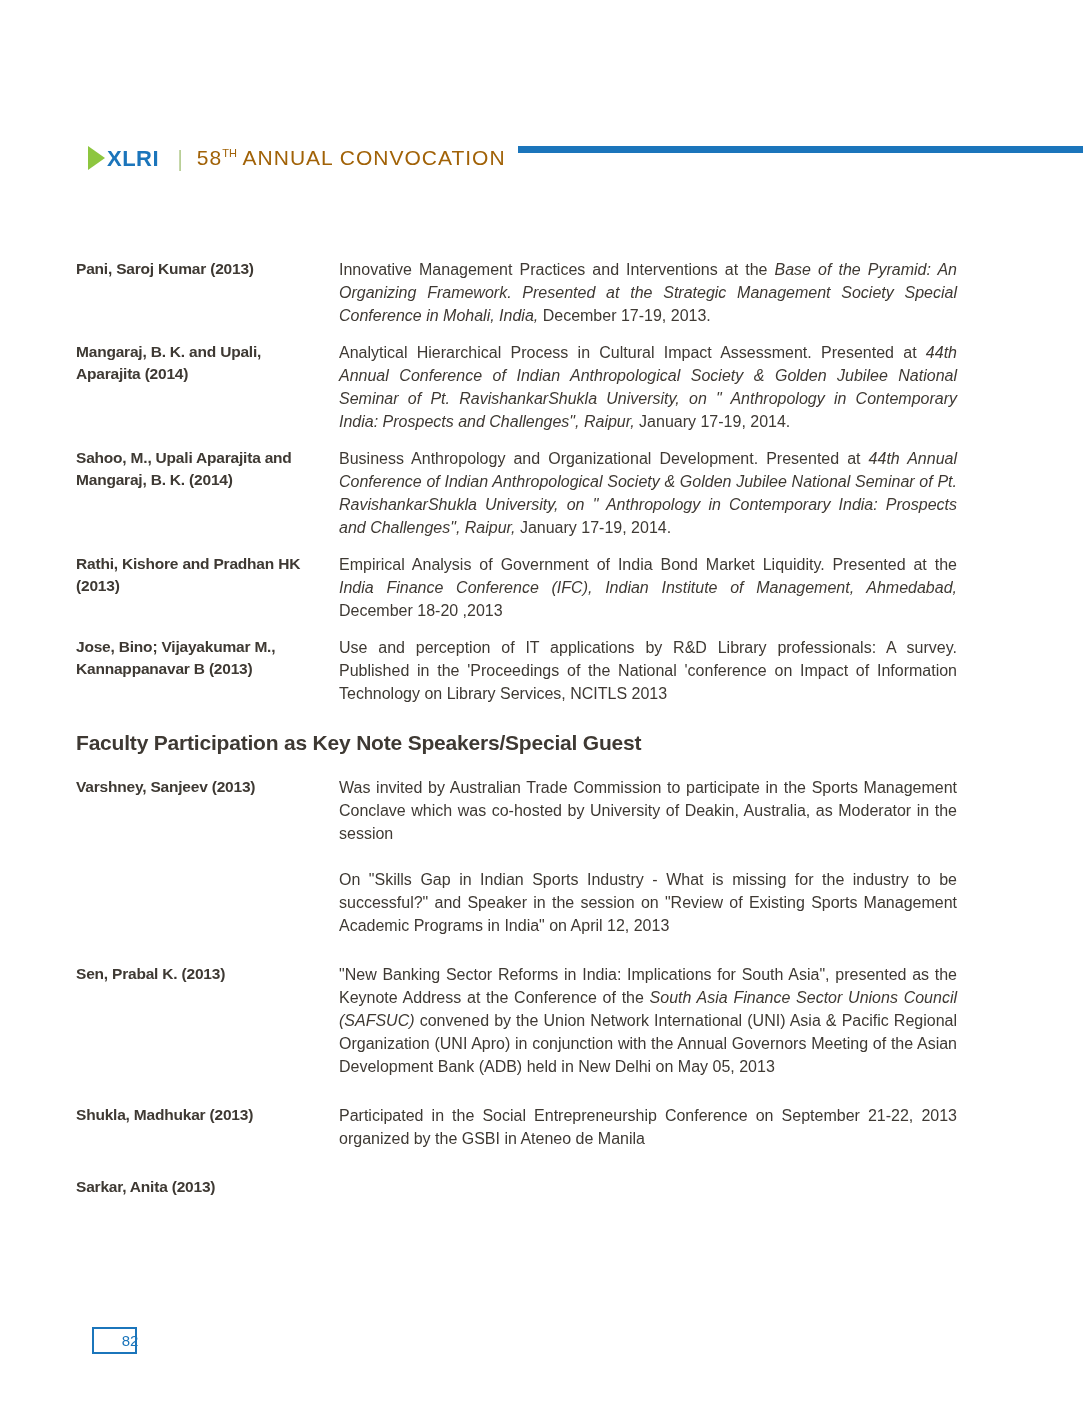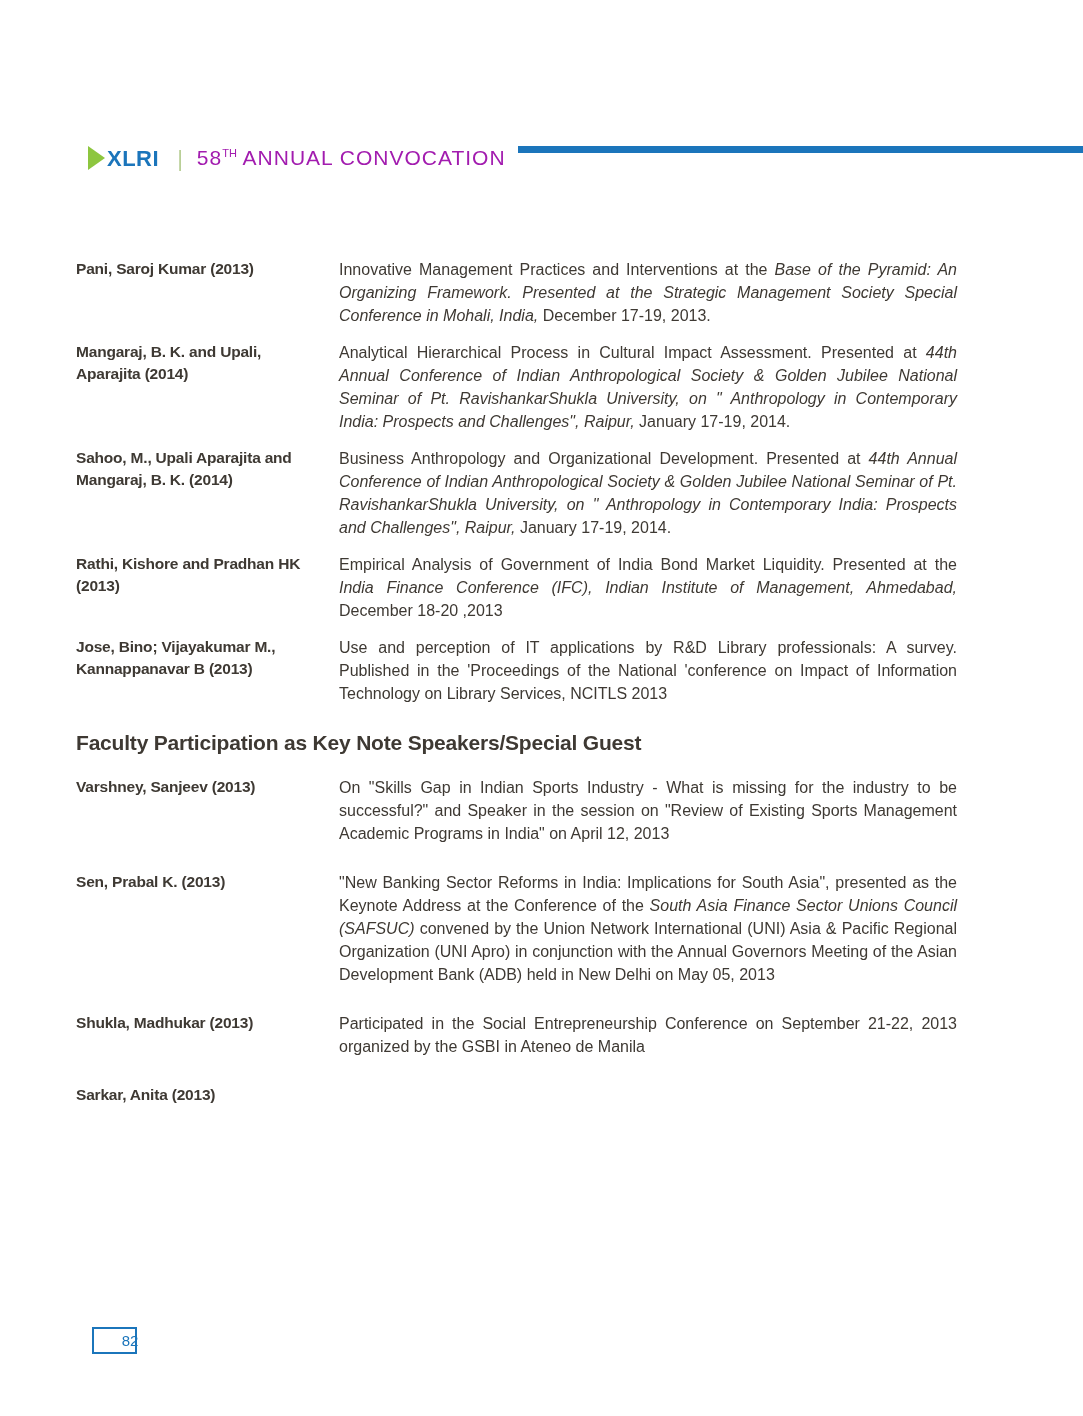--- a/index.html
+++ b/index.html
@@ -38,21 +38,21 @@
     font-size: 22px;
     letter-spacing: 0.5px;
   }
   .header-sep {
     color: #b9cf97;
     font-size: 22px;
     font-weight: 300;
     margin: 0 14px 0 18px;
   }
   .edition {
-    color: #a21caf;
+    color: #a16207;
     font-size: 21px;
     letter-spacing: 1px;
     white-space: nowrap;
   }
   .edition sup { font-size: 11px; letter-spacing: 0; }
   .header-rule {
     flex: 1;
     height: 7px;
     background: #1b75bb;
     margin-left: 12px;
@@ -161,20 +161,21 @@
           </div>
         </div>
       </div>
 
     <h2 class="section-heading">Faculty Participation as Key Note Speakers/Special Guest</h2>
 
     <div class="entries speakers" id="speakers-list">
         <div class="entry">
           <div class="author">Varshney, Sanjeev (2013)</div>
           <div class="desc">
+            <p><span>Was invited by Australian Trade Commission to participate in the Sports Management Conclave which was co-hosted by University of Deakin, Australia, as Moderator in the session</span></p>
             <p><span>On "Skills Gap in Indian Sports Industry - What is missing for the industry to be successful?" and Speaker in the session on "Review of Existing Sports Management Academic Programs in India" on April 12, 2013</span></p>
           </div>
         </div>
         <div class="entry">
           <div class="author">Sen, Prabal K.  (2013)</div>
           <div class="desc">
             <p><span>"New Banking Sector Reforms in India: Implications for South Asia", presented as the Keynote Address at the Conference of the </span><em>South Asia Finance Sector Unions Council (SAFSUC)</em><span> convened by the Union Network International (UNI)  Asia &amp; Pacific Regional Organization (UNI Apro) in conjunction with the Annual Governors Meeting of the Asian Development Bank (ADB) held in New Delhi on May 05, 2013</span></p>
           </div>
         </div>
         <div class="entry">

